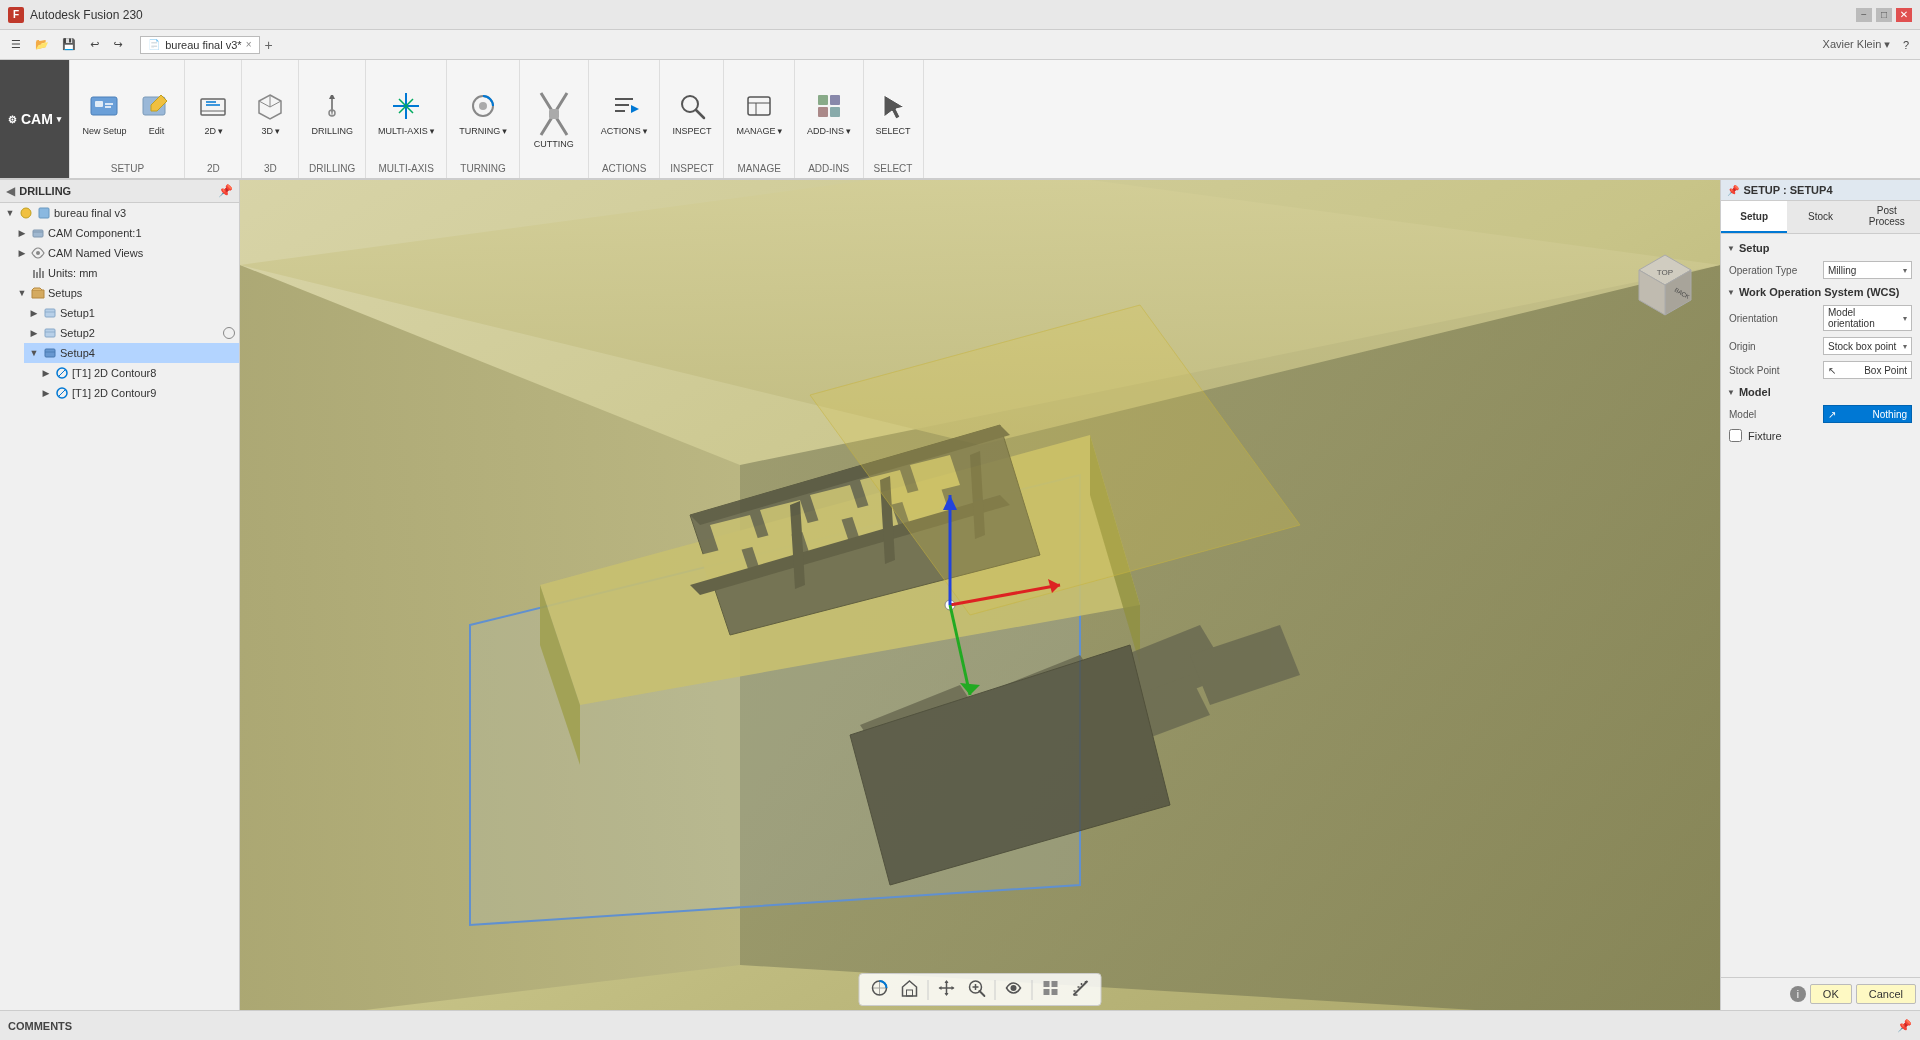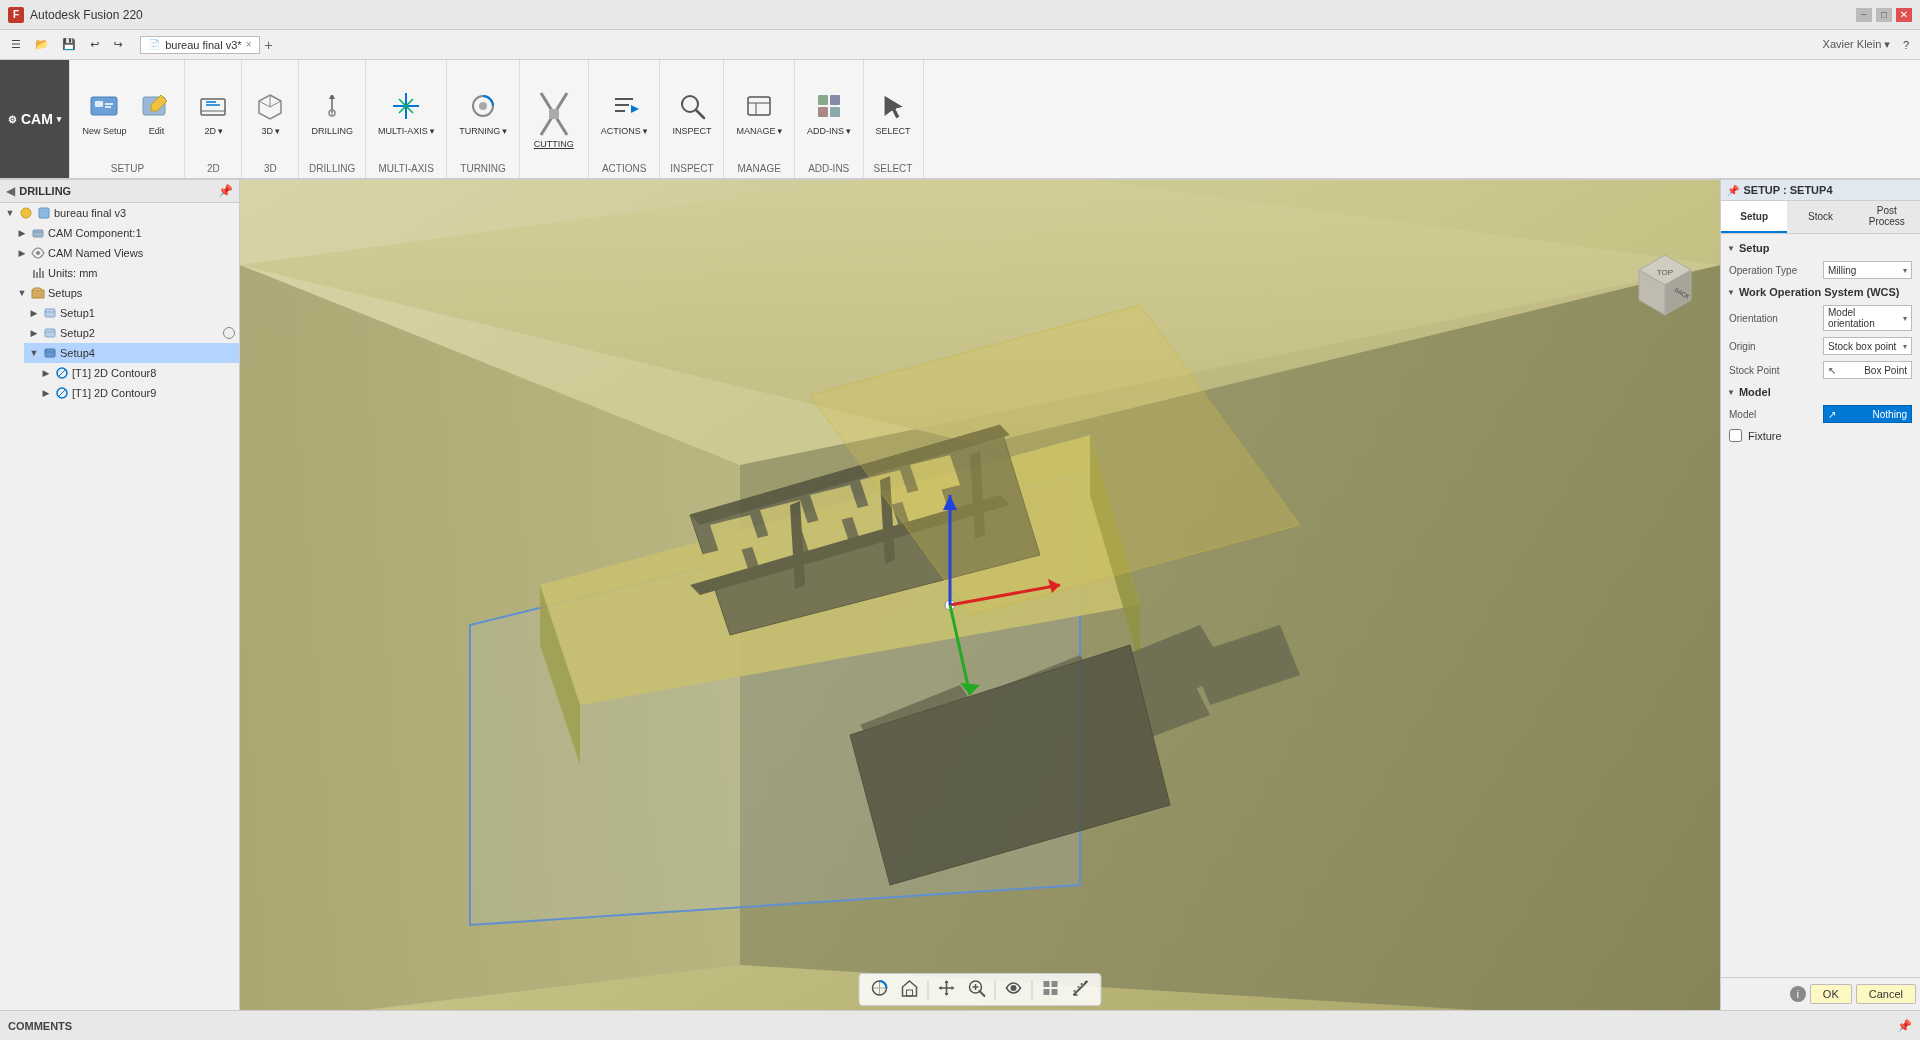--- a/index.html
+++ b/index.html
@@ -114,21 +114,20 @@
       justify-content: center;
       padding: 4px 8px;
       cursor: pointer;
       border: none;
       background: none;
       border-radius: 2px;
       font-size: 10px;
       color: #333;
       min-width: 50px;
       gap: 2px;
-      text-decoration: underline;
     }
     .ribbon-btn-large .icon-area {
       width: 40px;
       height: 48px;
       display: flex;
       align-items: center;
       justify-content: center;
       font-size: 22px;
     }
     .dropdown-arrow { font-size: 8px; color: #666; }
@@ -348,21 +347,21 @@
     
     .scene-svg { position: absolute; top: 0; left: 0; width: 100%; height: 100%; }
   </style>
 </head>
 <body>
 
 <div id="titlebar">
   <div class="app-icon">
     <span style="color:white;font-size:10px;font-weight:bold;">F</span>
   </div>
-  <span class="title-text">Autodesk Fusion 220</span>
+  <span class="title-text">Autodesk Fusion 230</span>
   <div class="window-controls">
     <button class="win-btn">−</button>
     <button class="win-btn">□</button>
     <button class="win-btn" style="background:#e05050;color:white;">✕</button>
   </div>
 </div>
 
 <div id="quickaccess">
   <button class="qa-btn" title="New">☰</button>
   <button class="qa-btn" title="Open">📂</button>

